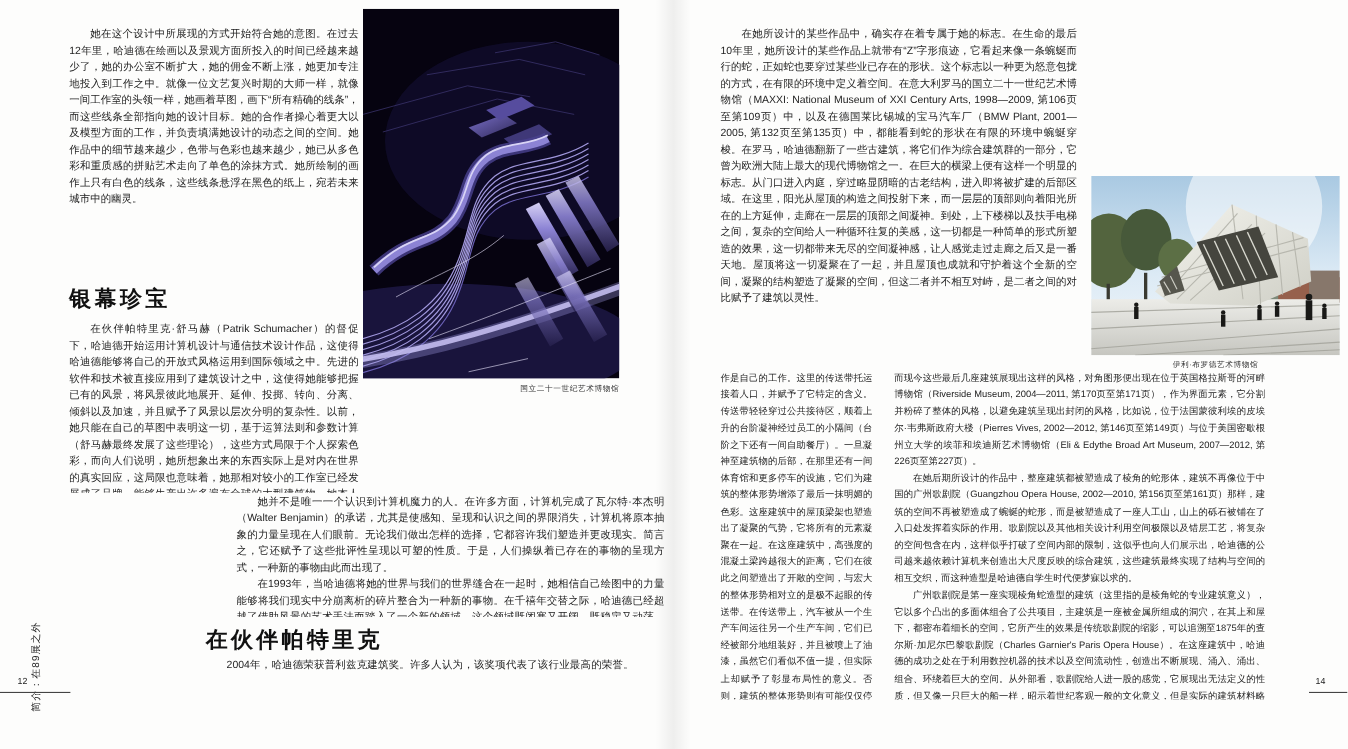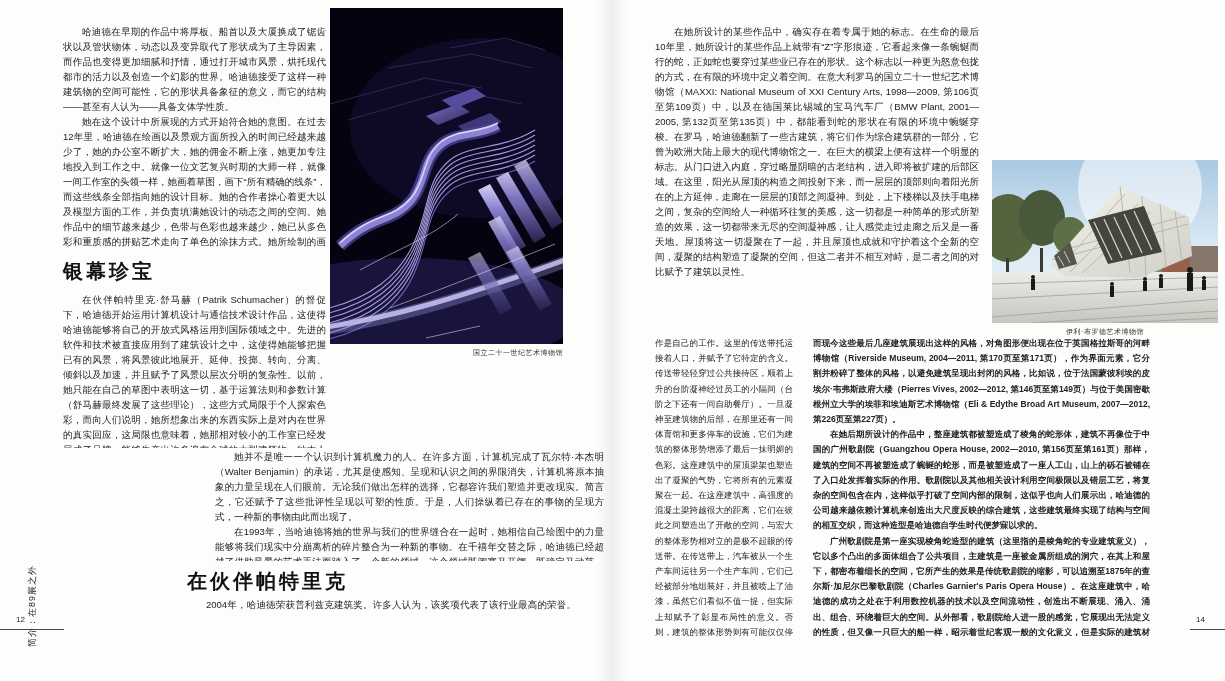--- a/index.html
+++ b/index.html
@@ -20,21 +20,20 @@
   .gutter{background:linear-gradient(to right,rgba(0,0,0,0) 0%,rgba(0,0,0,0.06) 50%,rgba(0,0,0,0) 100%);}
   .clip{overflow:hidden;}
   figure{margin:0;}
 </style>
 </head>
 <body>
 
 <div class="abs" style="left:0;top:0;width:612px;height:681px;">
 
   <div class="abs body-text clip" style="left:63px;top:24px;width:263px;height:228px;">
-    <p>哈迪德在早期的作品中将厚板、船首以及大厦换成了锯齿状以及管状物体，动态以及变异取代了形状成为了主导因素，而作品也变得更加细腻和抒情，通过打开城市风景，烘托现代都市的活力以及创造一个幻影的世界。哈迪德接受了这样一种建筑物的空间可能性，它的形状具备象征的意义，而它的结构——甚至有人认为——具备文体学性质。</p>
     <p>她在这个设计中所展现的方式开始符合她的意图。在过去12年里，哈迪德在绘画以及景观方面所投入的时间已经越来越少了，她的办公室不断扩大，她的佣金不断上涨，她更加专注地投入到工作之中。就像一位文艺复兴时期的大师一样，就像一间工作室的头领一样，她画着草图，画下“所有精确的线条”，而这些线条全部指向她的设计目标。她的合作者操心着更大以及模型方面的工作，并负责填满她设计的动态之间的空间。她作品中的细节越来越少，色带与色彩也越来越少，她已从多色彩和重质感的拼贴艺术走向了单色的涂抹方式。她所绘制的画作上只有白色的线条，这些线条悬浮在黑色的纸上，宛若未来城市中的幽灵。</p>
   </div>
 
   <div class="abs section-heading" style="left:63px;top:258px;">银幕珍宝</div>
 
   <div class="abs body-text clip" style="left:63px;top:292px;width:263px;height:156px;">
     <p>在伙伴帕特里克·舒马赫（Patrik Schumacher）的督促下，哈迪德开始运用计算机设计与通信技术设计作品，这使得哈迪德能够将自己的开放式风格运用到国际领域之中。先进的软件和技术被直接应用到了建筑设计之中，这使得她能够把握已有的风景，将风景彼此地展开、延伸、投掷、转向、分离、倾斜以及加速，并且赋予了风景以层次分明的复杂性。以前，她只能在自己的草图中表明这一切，基于运算法则和参数计算（舒马赫最终发展了这些理论），这些方式局限于个人探索色彩，而向人们说明，她所想象出来的东西实际上是对内在世界的真实回应，这局限也意味着，她那相对较小的工作室已经发展成了品牌，能够生产出许多遍布全球的大型建筑物，她本人的职能也变成了设计师以及推销员，就像她曾在伦敦基地里所做的那样。她如今在飞机上指挥着工作室的运转。</p>
   </div>
 
   <figure class="abs" style="left:330px;top:8px;width:233px;height:336px;">
@@ -213,21 +212,21 @@
     </svg>
   </figure>
 
   <div class="abs caption" style="left:380px;top:327px;width:226px;text-align:center;">伊利·布罗德艺术博物馆</div>
 
   <div class="abs body-text small-text clip" style="left:43px;top:336px;width:138px;height:300px;">
     <p class="cont">作是自己的工作。这里的传送带托运接着人口，并赋予了它特定的含义。传送带轻轻穿过公共接待区，顺着上升的台阶凝神经过员工的小隔间（台阶之下还有一间自助餐厅）。一旦凝神至建筑物的后部，在那里还有一间体育馆和更多停车的设施，它们为建筑的整体形势增添了最后一抹明媚的色彩。这座建筑中的屋顶梁架也塑造出了凝聚的气势，它将所有的元素凝聚在一起。在这座建筑中，高强度的混凝土梁跨越很大的距离，它们在彼此之间塑造出了开敞的空间，与宏大的整体形势相对立的是极不起眼的传送带。在传送带上，汽车被从一个生产车间运往另一个生产车间，它们已经被部分地组装好，并且被喷上了油漆，虽然它们看似不值一提，但实际上却赋予了彰显布局性的意义。否则，建筑的整体形势则有可能仅仅停留在表面而不具备深意。</p>
 
   </div>
 
-  <div class="abs body-text small-text clip" style="left:201px;top:336px;width:337px;height:300px;font-weight:bold;">
+  <div class="abs body-text small-text clip" style="left:201px;top:336px;width:337px;height:300px;">
     <p class="cont">而现今这些最后几座建筑展现出这样的风格，对角图形便出现在位于英国格拉斯哥的河畔博物馆（Riverside Museum, 2004—2011, 第170页至第171页），作为界面元素，它分割并粉碎了整体的风格，以避免建筑呈现出封闭的风格，比如说，位于法国蒙彼利埃的皮埃尔·韦弗斯政府大楼（Pierres Vives, 2002—2012, 第146页至第149页）与位于美国密歇根州立大学的埃菲和埃迪斯艺术博物馆（Eli &amp; Edythe Broad Art Museum, 2007—2012, 第226页至第227页）。</p>
     <p>在她后期所设计的作品中，整座建筑都被塑造成了棱角的蛇形体，建筑不再像位于中国的广州歌剧院（Guangzhou Opera House, 2002—2010, 第156页至第161页）那样，建筑的空间不再被塑造成了蜿蜒的蛇形，而是被塑造成了一座人工山，山上的砾石被铺在了入口处发挥着实际的作用。歌剧院以及其他相关设计利用空间极限以及错层工艺，将复杂的空间包含在内，这样似乎打破了空间内部的限制，这似乎也向人们展示出，哈迪德的公司越来越依赖计算机来创造出大尺度反映的综合建筑，这些建筑最终实现了结构与空间的相互交织，而这种造型是哈迪德自学生时代便梦寐以求的。</p>
     <p>广州歌剧院是第一座实现棱角蛇造型的建筑（这里指的是棱角蛇的专业建筑意义），它以多个凸出的多面体组合了公共项目，主建筑是一座被金属所组成的洞穴，在其上和屋下，都密布着细长的空间，它所产生的效果是传统歌剧院的缩影，可以追溯至1875年的查尔斯·加尼尔巴黎歌剧院（Charles Garnier's Paris Opera House）。在这座建筑中，哈迪德的成功之处在于利用数控机器的技术以及空间流动性，创造出不断展现、涌入、涌出、组合、环绕着巨大的空间。从外部看，歌剧院给人进一股的感觉，它展现出无法定义的性质，但又像一只巨大的船一样，昭示着世纪客观一般的文化意义，但是实际的建筑材料略显不足。</p>
 
   </div>
 
   <div class="abs pagenum" style="left:584px;top:615px;">14</div>
   <div class="abs rule" style="left:578px;top:629px;width:35px;"></div>
 </div>
 

